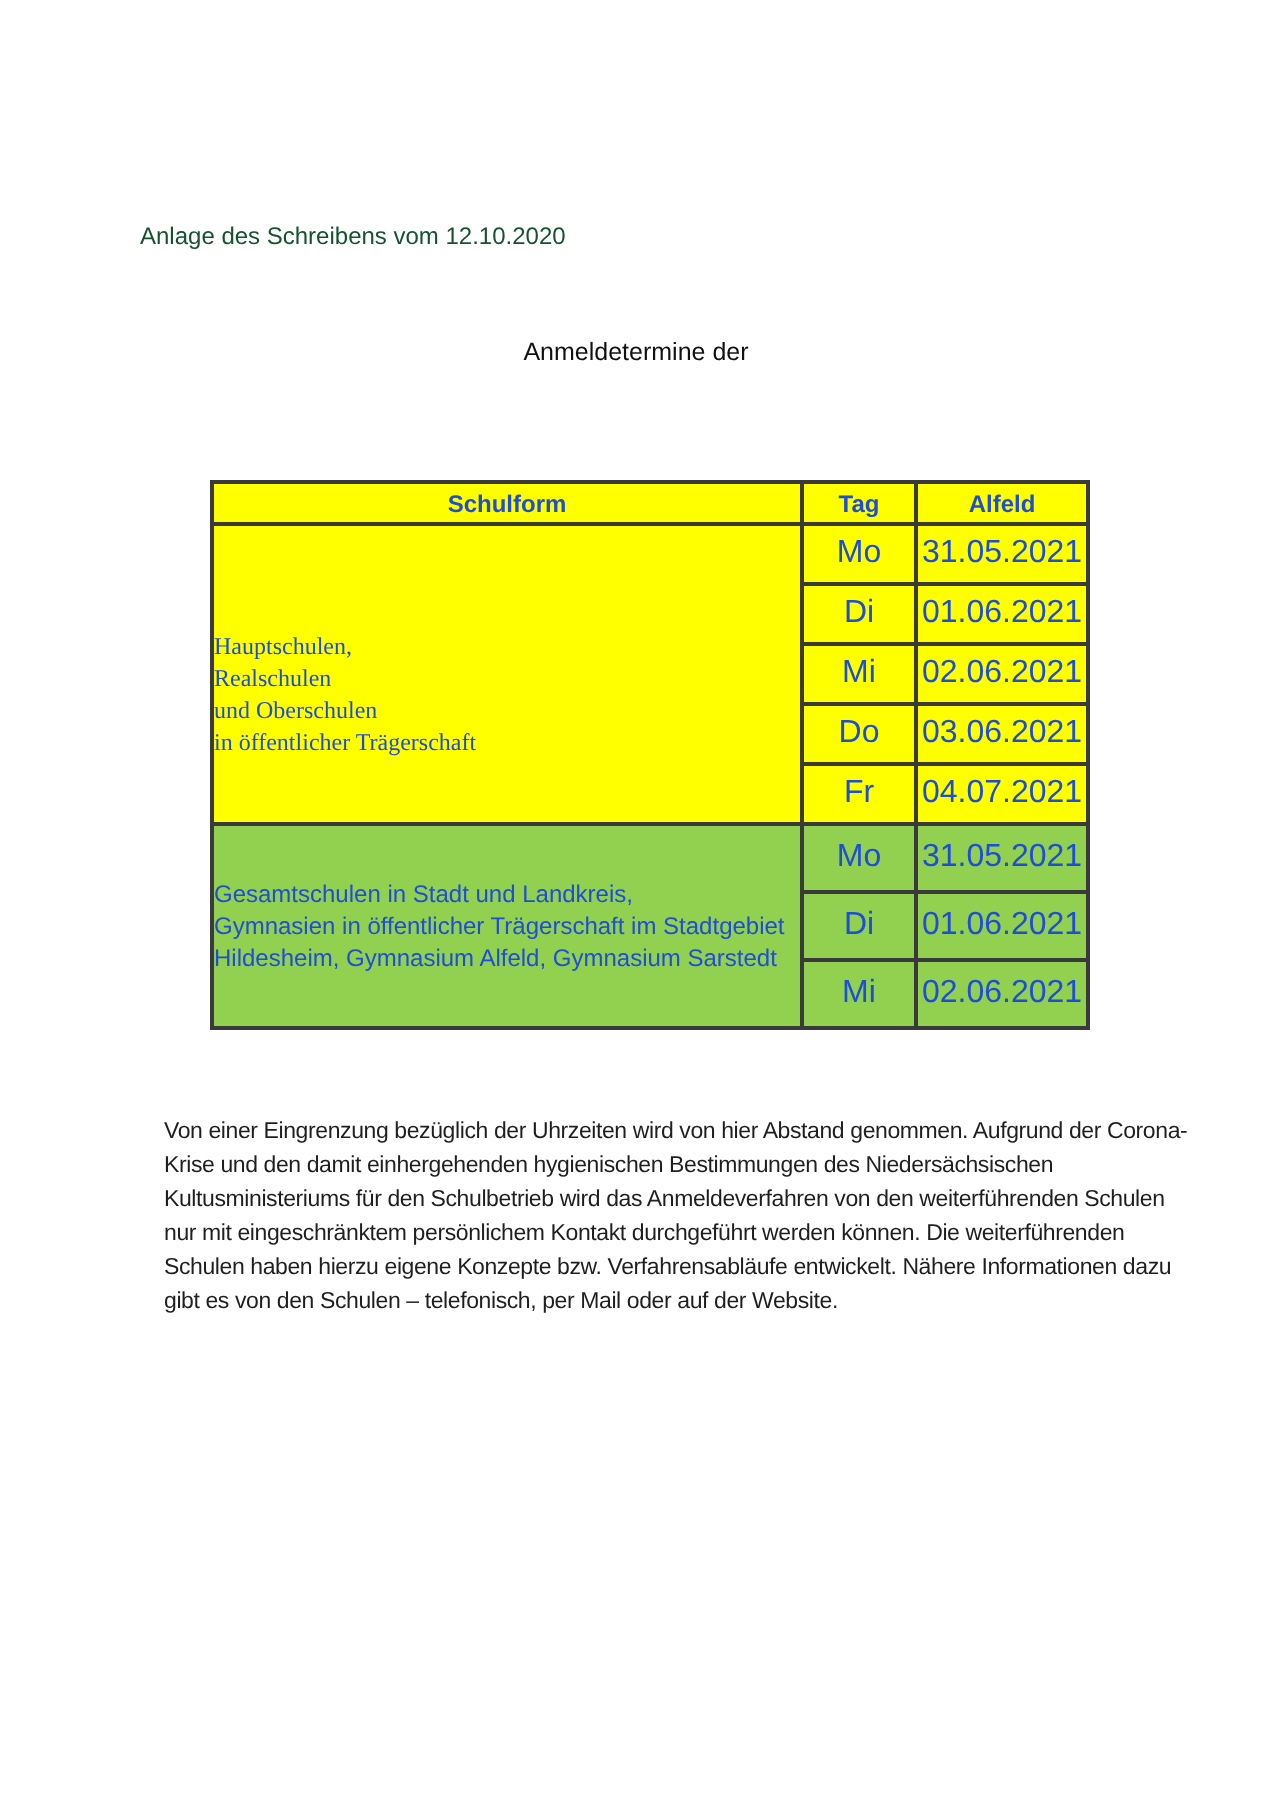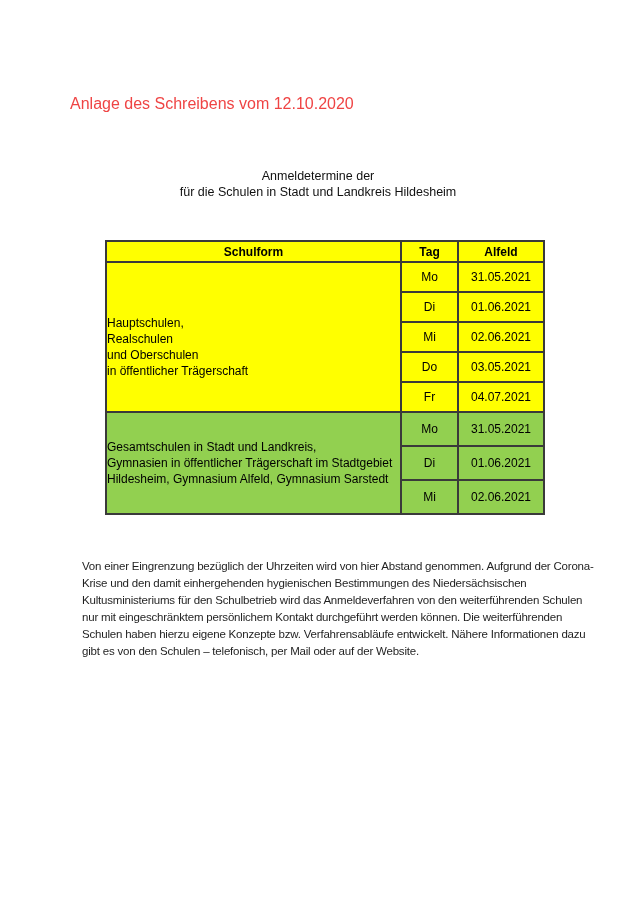--- a/index.html
+++ b/index.html
@@ -10,41 +10,41 @@
     color: #1a1a1a;
   }
   .page {
     position: relative;
     width: 636px; height: 900px;
     background: #ffffff;
     overflow: hidden;
   }
   .attachment-note {
     position: absolute;
-    left: 70px; top: 96px;
-    font-size: 16px; line-height: 16px;
-    color: #ef4444;
+    left: 70px; top: 110px;
+    font-size: 12px; line-height: 16px;
+    color: #14532d;
   }
   .heading {
     position: absolute;
     left: 0; top: 169px;
     width: 636px;
     text-align: center;
     font-weight: normal;
     font-size: 12.5px;
     line-height: 15.5px;
     color: #111;
   }
   table.schedule {
     position: absolute;
     left: 105px; top: 240px;
     border-collapse: collapse;
     table-layout: fixed;
     font-size: 12px;
-    color: #000000;
+    color: #1d4ed8;
   }
   table.schedule td, table.schedule th {
     border: 2px solid #3a3a3a;
     padding: 0;
     overflow: hidden;
   }
   th.hdr {
     height: 19px;
     font-weight: bold;
     text-align: center;
@@ -56,25 +56,25 @@
   tr.row-green  { height: 34px; }
   td.schulform {
     text-align: left;
     vertical-align: middle;
     padding-left: 8px;
     padding-right: 6px;
     white-space: pre-line;
     line-height: 16px;
     font-size: 12px;
   }
-  td.schulform.offset { padding-top: 20px; }
+  td.schulform.offset { padding-top: 20px; font-family: Liberation Serif, serif; }
   td.day, td.date {
     text-align: center;
     vertical-align: middle;
-    font-size: 12px;
+    font-size: 16px;
   }
   .body-text {
     position: absolute;
     left: 70px; top: 546px;
     width: 560px;
     margin: 12px;
     font-size: 11.5px;
     letter-spacing: -0.2px;
     line-height: 17px;
     white-space: pre-line;
@@ -83,21 +83,20 @@
 </style>
 </head>
 <body>
 
 <div class="page">
 
   <div class="attachment-note">Anlage des Schreibens vom 12.10.2020</div>
 
   <div class="heading">
     <div>Anmeldetermine der</div>
-    <div>für die Schulen in Stadt und Landkreis Hildesheim</div>
   </div>
 
   <table class="schedule">
     <colgroup>
       <col style="width:295px">
       <col style="width:57px">
       <col style="width:86px">
     </colgroup>
     <thead>
       <tr>
@@ -118,21 +117,21 @@
       <tr class="row-yellow">
         <td class="day bg-yellow">Di</td>
         <td class="date bg-yellow">01.06.2021</td>
       </tr>
       <tr class="row-yellow">
         <td class="day bg-yellow">Mi</td>
         <td class="date bg-yellow">02.06.2021</td>
       </tr>
       <tr class="row-yellow">
         <td class="day bg-yellow">Do</td>
-        <td class="date bg-yellow">03.05.2021</td>
+        <td class="date bg-yellow">03.06.2021</td>
       </tr>
       <tr class="row-yellow">
         <td class="day bg-yellow">Fr</td>
         <td class="date bg-yellow">04.07.2021</td>
       </tr>
       <tr class="row-green">
         <td class="schulform bg-green" rowspan="3">Gesamtschulen in Stadt und Landkreis,
 Gymnasien in öffentlicher Trägerschaft im Stadtgebiet
 Hildesheim, Gymnasium Alfeld, Gymnasium Sarstedt</td>
         <td class="day bg-green">Mo</td>

